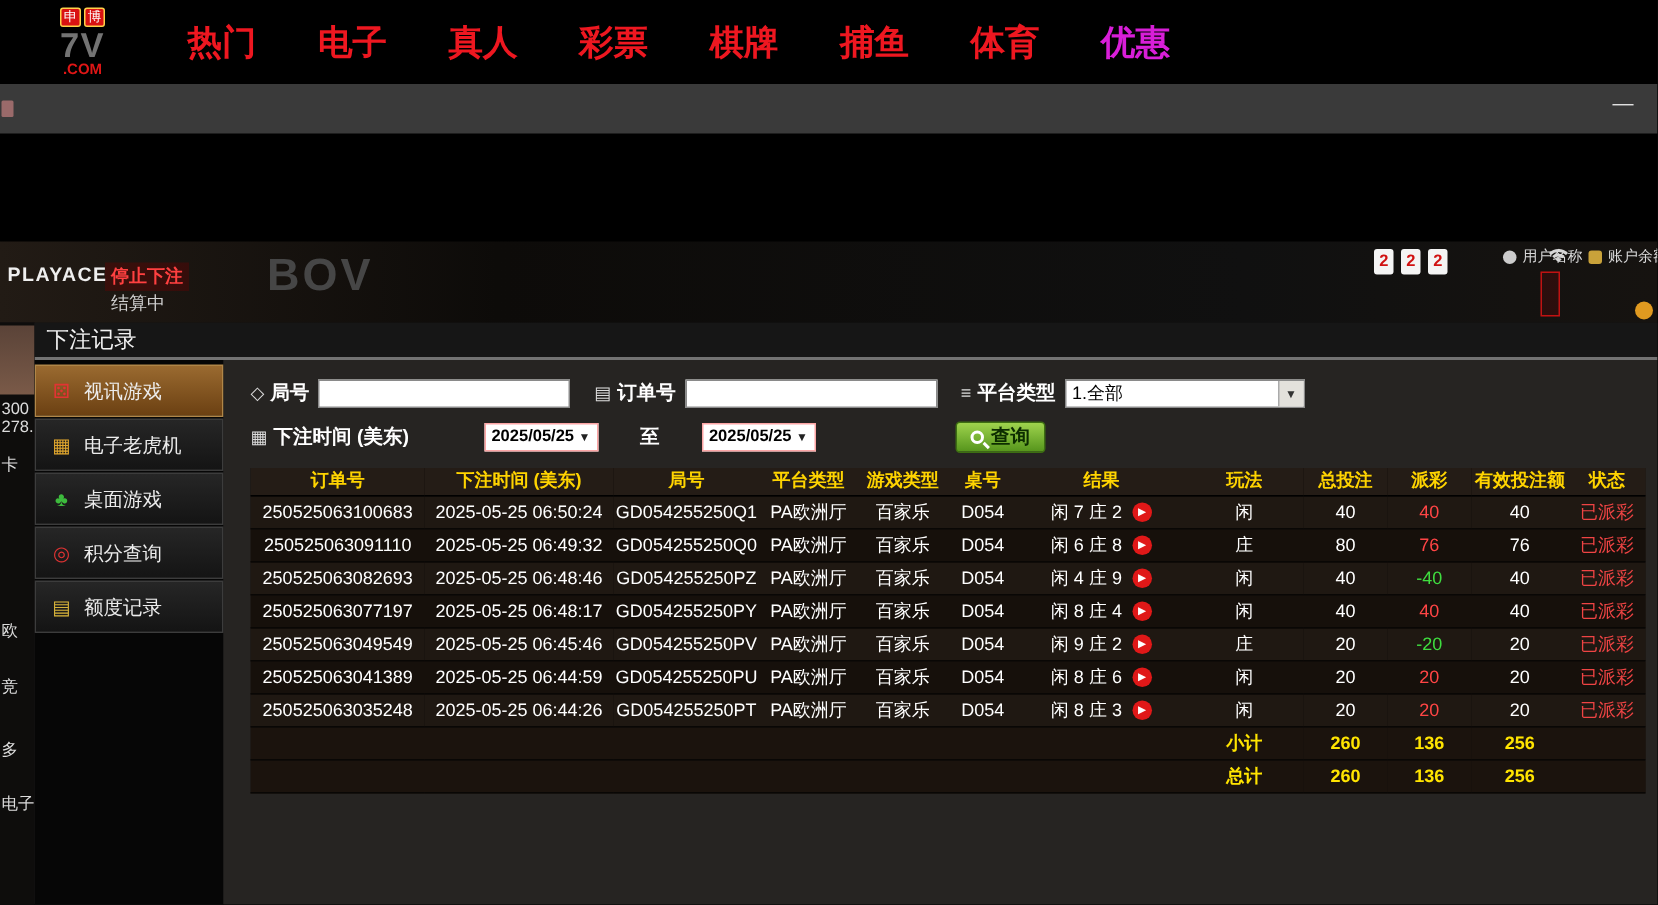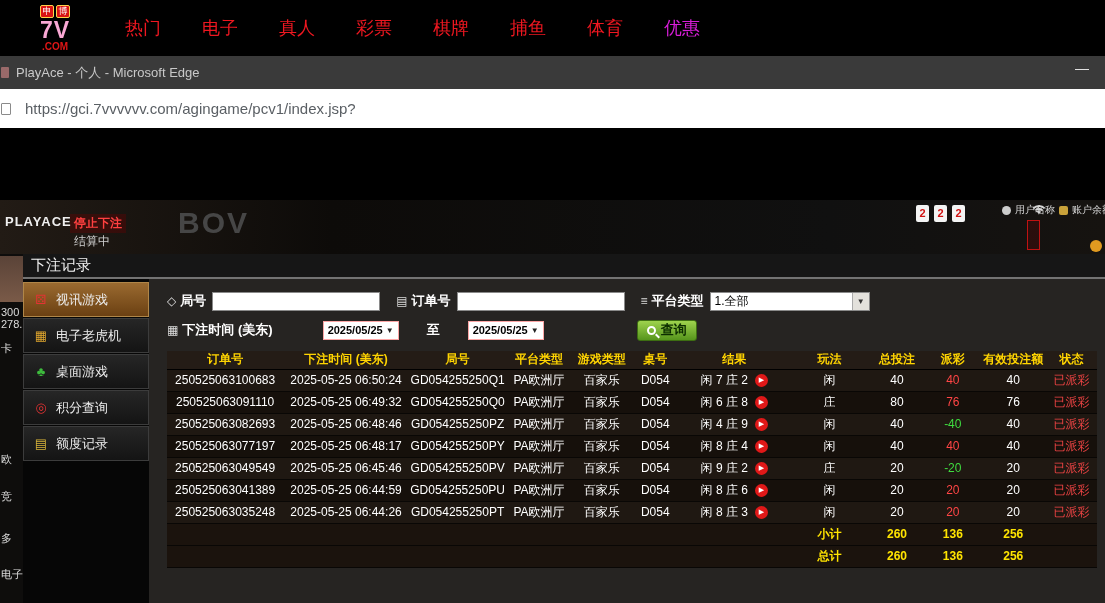--- a/index.html
+++ b/index.html
@@ -4,24 +4,24 @@
 <style>
 *{margin:0;padding:0;box-sizing:border-box}
 html,body{width:1105px;height:603px;overflow:hidden;background:#000;font-family:"Liberation Sans","DejaVu Sans",sans-serif}
 .screen{position:relative;width:1105px;height:603px;display:flex;flex-direction:column}
 
 
 .topnav{height:56px;background:#000;display:flex;align-items:center;flex:none}
 .logo{margin-left:20px;width:70px;display:flex;flex-direction:column;align-items:center;cursor:pointer}
 .logo-badges{display:flex;gap:2px}
 .logo-badges span{display:inline-block;width:14px;height:13px;background:#d91212;border:1px solid #ffd24a;color:#fff;font-size:9px;line-height:11px;text-align:center;border-radius:2px}
-.logo-main{color:#f9a8d4;font-size:23px;font-weight:bold;line-height:24px;letter-spacing:1px}
+.logo-main{color:#737373;font-size:23px;font-weight:bold;line-height:24px;letter-spacing:1px}
 .logo-suffix{color:#e01616;font-size:10px;font-weight:bold;line-height:9px}
 .nav-items{display:flex;list-style:none;margin-left:35px;gap:41px}
-.nav-items li{color:#ee1720;font-size:18px;font-weight:normal;cursor:pointer;white-space:nowrap}
+.nav-items li{color:#ee1720;font-size:23px;font-weight:bold;cursor:pointer;white-space:nowrap}
 .nav-items li.promo{color:#d81ed8}
 
 
 .titlebar{height:33px;background:#3a3a3a;display:flex;align-items:center;position:relative;flex:none}
 .titlebar .fav{width:8px;height:11px;background:#9a6a6a;margin-left:1px;border-radius:1px}
 .titlebar .title{color:#c9c9c9;font-size:13px;margin-left:7px}
 .titlebar .min{position:absolute;right:16px;top:4px;color:#e0e0e0;font-size:14px;cursor:pointer}
 
 
 .urlbar{height:39px;background:#fff;display:flex;align-items:center;flex:none}
@@ -127,28 +127,23 @@
       <li>彩票</li>
       <li>棋牌</li>
       <li>捕鱼</li>
       <li>体育</li>
       <li class="promo">优惠</li>
     </ul>
   </nav>
 
   <div class="titlebar">
     <span class="fav"></span>
-    <span class="title">PlayAce - 个人 - Microsoft Edge</span>
     <span class="min">—</span>
   </div>
 
-  <div class="urlbar">
-    <span class="url-icon"></span>
-    <span class="url">https://gci.7vvvvvv.com/agingame/pcv1/index.jsp?</span>
-  </div>
 
   <div class="blackband"></div>
 
   <div class="gamestrip">
     <div class="brand">PLAYACE</div>
     <div class="stop">停止下注</div>
     <div class="settle">结算中</div>
     <div class="watermark">BOV</div>
     <div class="cards">
       <span>2</span>

